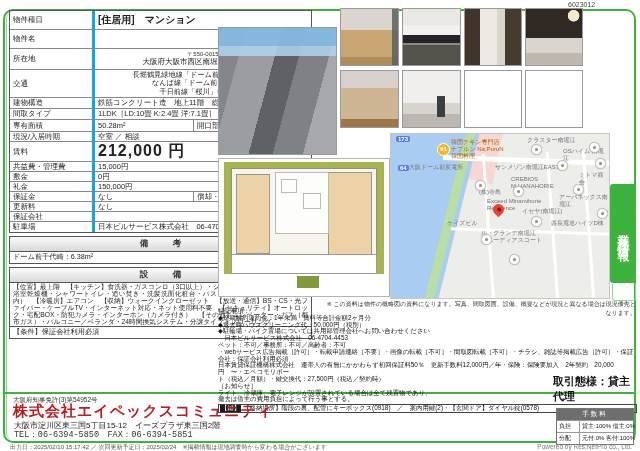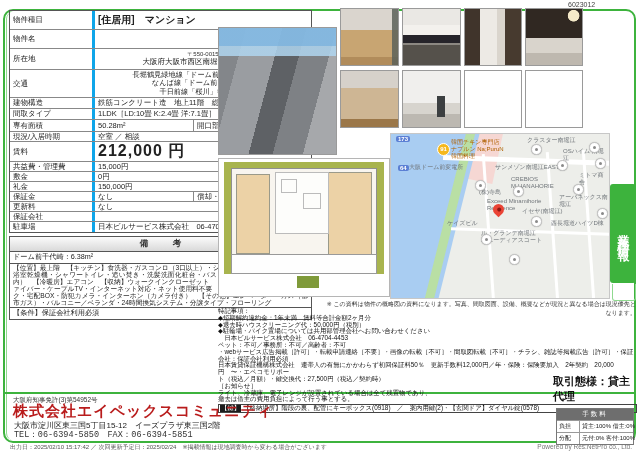--- a/index.html
+++ b/index.html
@@ -192,20 +192,21 @@
       </div>
       <div class="trow h10">
         <div class="c-lab">駐車場</div>
         <div class="c-val">日本ビルサービス株式会社　06-4704-4453</div>
       </div>
     </div>
 
     <div class="bar">備　考</div>
     <div class="boxtext">ドーム前千代崎：6.38m²</div>
 
+    <div class="bar">設　備</div>
     <div class="boxtext equip">【位置】最上階　【キッチン】食洗器・ガスコンロ（3口以上）・システムキッチン　【水廻り】浴室乾燥機・シャワートイレ・追い焚き・洗髪洗面化粧台・バス・トイレ別・洗濯機置場（室内）　【冷暖房】エアコン　【収納】ウォークインクローゼット　【放送・通信】BS・CS・光ファイバー・ケーブルTV・インターネット対応・ネット使用料不要　【セキュリティ】オートロック・宅配BOX・防犯カメラ・インターホン（カメラ付き）　【その他】エレベーター・ガス（都市ガス）・バルコニー／ベランダ・24時間換気システム・分譲タイプ・フローリング</div>
 
     <div class="boxtext">【条件】保証会社利用必須</div>
   </div>
 
   <div class="photo" id="ph-building"></div>
   <div class="photo" id="ph1"></div>
   <div class="photo" id="ph2"></div>
   <div class="photo" id="ph3"></div>
   <div class="photo" id="ph4"></div>

